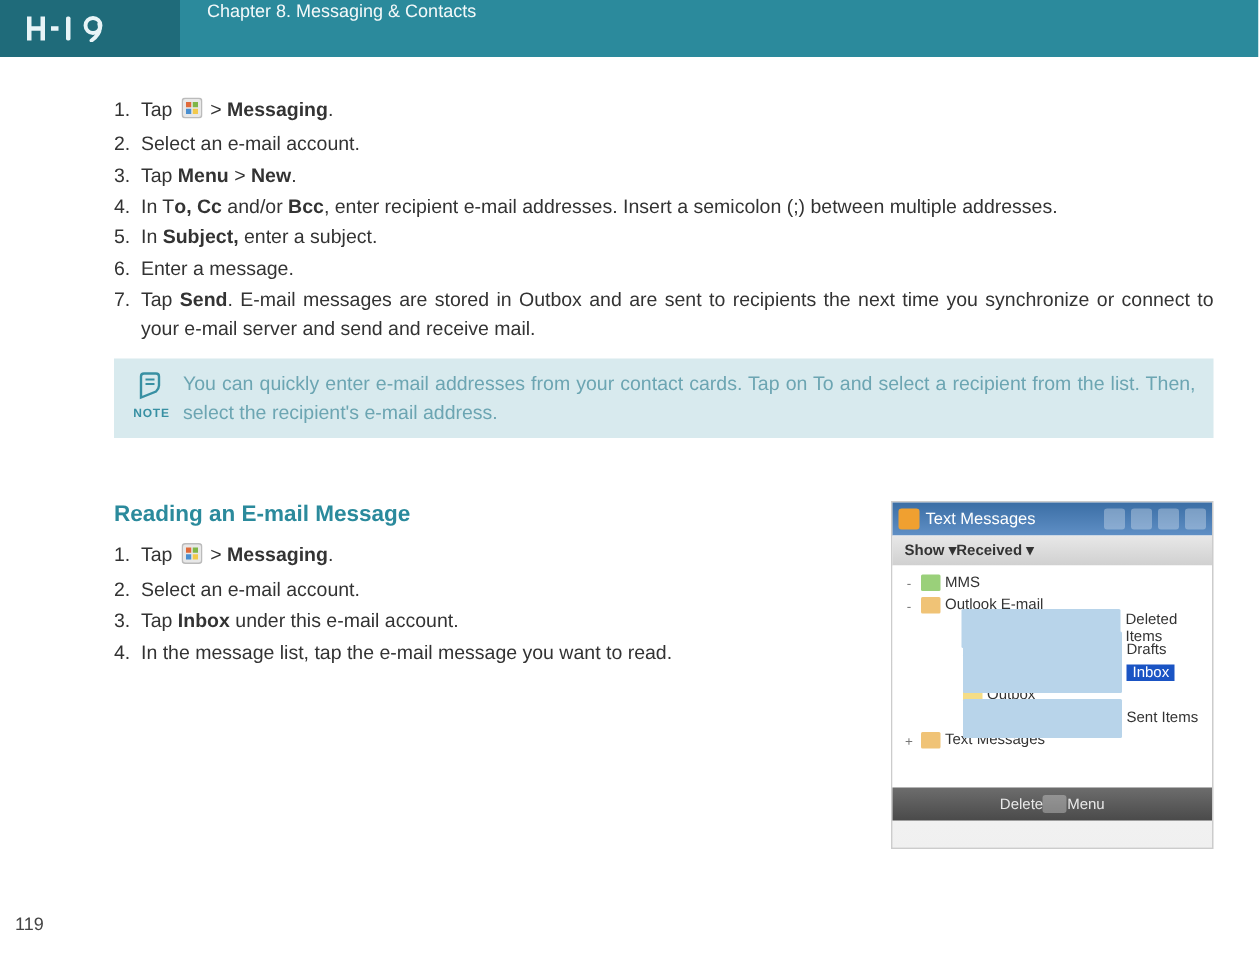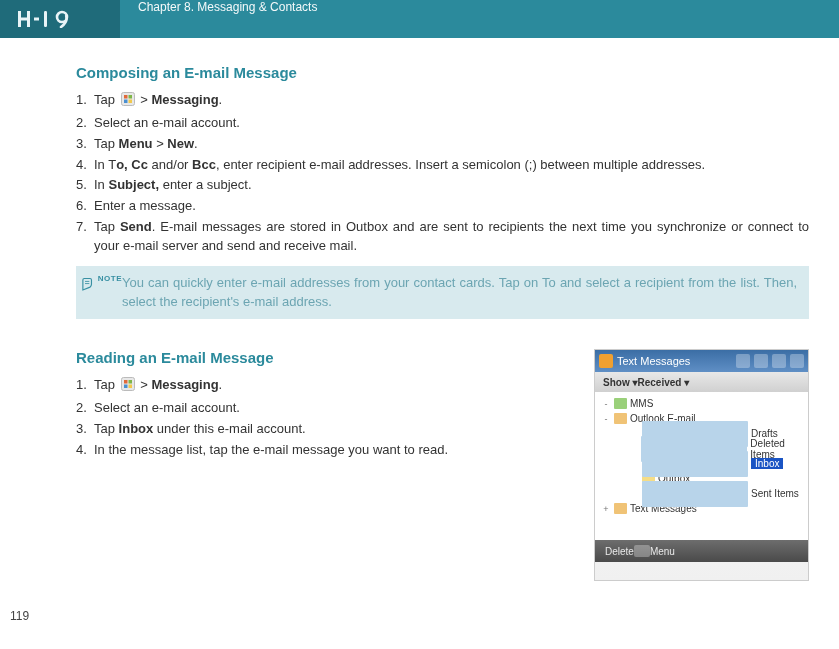--- a/index.html
+++ b/index.html
@@ -84,43 +84,43 @@
     margin:10px 0 0 0;
     background:var(--teal-light);
     display:flex;
     align-items:flex-start;
     padding:8px 12px 8px 4px;
   }
   .note .note-icon{
     width:42px;
     flex:0 0 42px;
     display:flex;
-    flex-direction:row;
-    align-items:flex-start;
+    flex-direction:column;
+    align-items:center;
     gap:2px;
   }
   .note .note-icon .label{
     font-size:8px;
     letter-spacing:0.5px;
     color:var(--noteteal);
     font-weight:700;
   }
   .note .note-text{
     flex:1;
     color:var(--notetext);
     font-size:13px;
     line-height:1.45;
     text-align:justify;
   }
 
   
   .sec2{
     display:flex;
     gap:16px;
-    margin-top:30px;
+    margin-top:42px;
   }
   .sec2 .left{flex:1}
   .sec2 .right{flex:0 0 215px}
 
   
   .pagenum{
     position:absolute;
     left:10px;
     bottom:26px;
     font-size:12px;
@@ -166,21 +166,21 @@
   .tree-row.sel .lbl{background:#1a54c4;color:#fff;padding:0 4px}
   .fi{width:13px;height:11px;display:inline-block;border-radius:1px}
   .fi.phone{background:#9ad07a}
   .fi.env{background:#f0c376}
   .fi.page{background:#b8d4ea}
   .fi.folder{background:#f5dd87}
   .pda-bottom{
     height:22px;
     background:linear-gradient(#6d6d6d,#4a4a4a);
     color:#e8e8e8;
-    display:flex;align-items:center;justify-content:flex-start;
+    display:flex;align-items:center;justify-content:center;
     padding:0 10px;font-size:10px;
   }
   .pda-bottom .kb{width:16px;height:12px;background:rgba(255,255,255,.3);border-radius:2px}
 </style>
 </head>
 <body>
 
 <div class="header">
   <div class="logo">
     <svg width="72" height="18" viewBox="0 0 72 18">
@@ -197,21 +197,20 @@
         <circle cx="44" cy="7" r="5" fill="none" stroke="#E8F4F7" stroke-width="2.6"></circle>
         <path d="M48.2 6 Q50 12 43 17" fill="none" stroke="#E8F4F7" stroke-width="2.6" stroke-linecap="round"></path>
       </g>
     </svg>
   </div>
   <div class="chapter">Chapter 8. Messaging &amp; Contacts</div>
 </div>
 
 <div class="page">
 
-  <div class="h2">Composing an E-mail Message</div>
   <ol class="steps" id="steps1">
       <li>
         <span class="num">1.</span>
         <span class="body">Tap <span class="start-icon"><svg width="14" height="14" viewBox="0 0 14 14">
               <rect x="0.5" y="0.5" width="13" height="13" rx="2" fill="#e8e8e8" stroke="#bbb"></rect>
               <rect x="3" y="3" width="3.5" height="3.5" fill="#e06a3a"></rect>
               <rect x="7.5" y="3" width="3.5" height="3.5" fill="#7fb648"></rect>
               <rect x="3" y="7.5" width="3.5" height="3.5" fill="#4a8fd0"></rect>
               <rect x="7.5" y="7.5" width="3.5" height="3.5" fill="#f2c94c"></rect>
             </svg></span> &gt; <b>Messaging</b>.</span>
@@ -304,26 +303,26 @@
               <span class="lbl">MMS</span>
             </div>
             <div class="tree-row">
               <span class="tw">-</span>
               <span class="fi env"></span>
               <span class="lbl">Outlook E-mail</span>
             </div>
             <div class="tree-row ind2">
               <span class="tw"></span>
               <span class="fi page"></span>
+              <span class="lbl">Deleted Items</span>
+            </div>
+            <div class="tree-row ind2">
+              <span class="tw"></span>
+              <span class="fi page"></span>
               <span class="lbl">Drafts</span>
-            </div>
-            <div class="tree-row ind2">
-              <span class="tw"></span>
-              <span class="fi page"></span>
-              <span class="lbl">Deleted Items</span>
             </div>
             <div class="tree-row ind2 sel">
               <span class="tw"></span>
               <span class="fi page"></span>
               <span class="lbl">Inbox</span>
             </div>
             <div class="tree-row ind2">
               <span class="tw"></span>
               <span class="fi folder"></span>
               <span class="lbl">Outbox</span>

